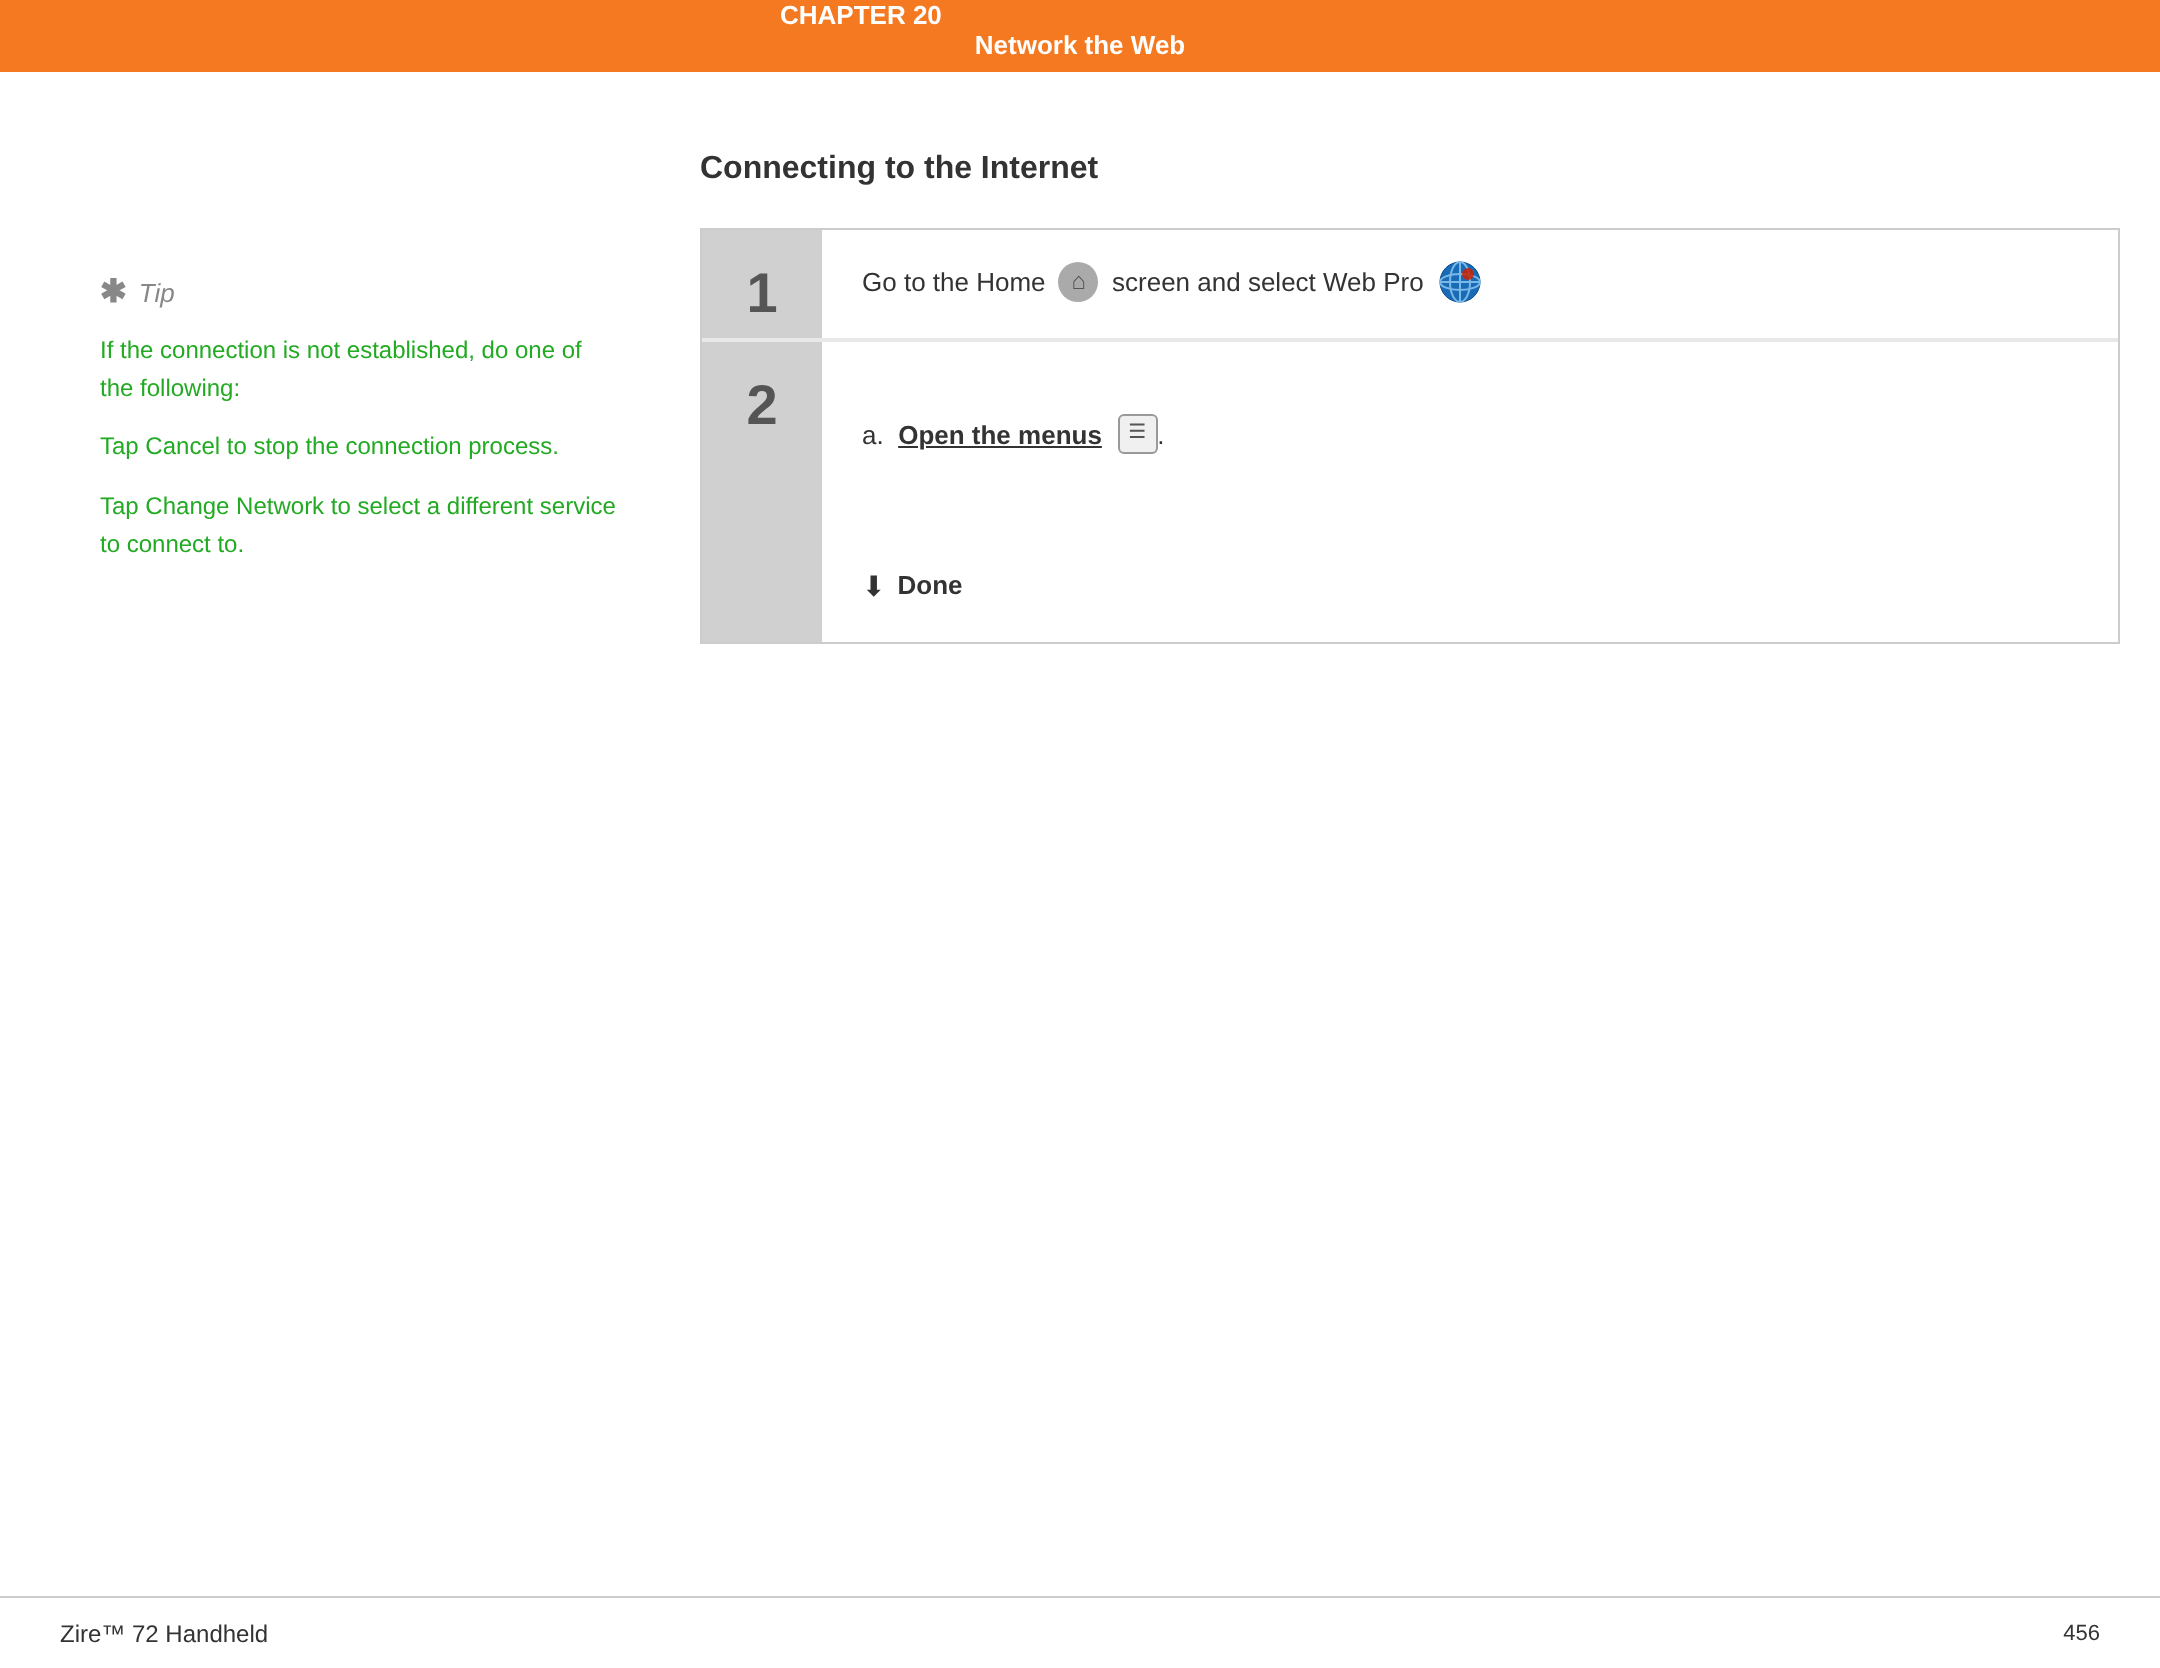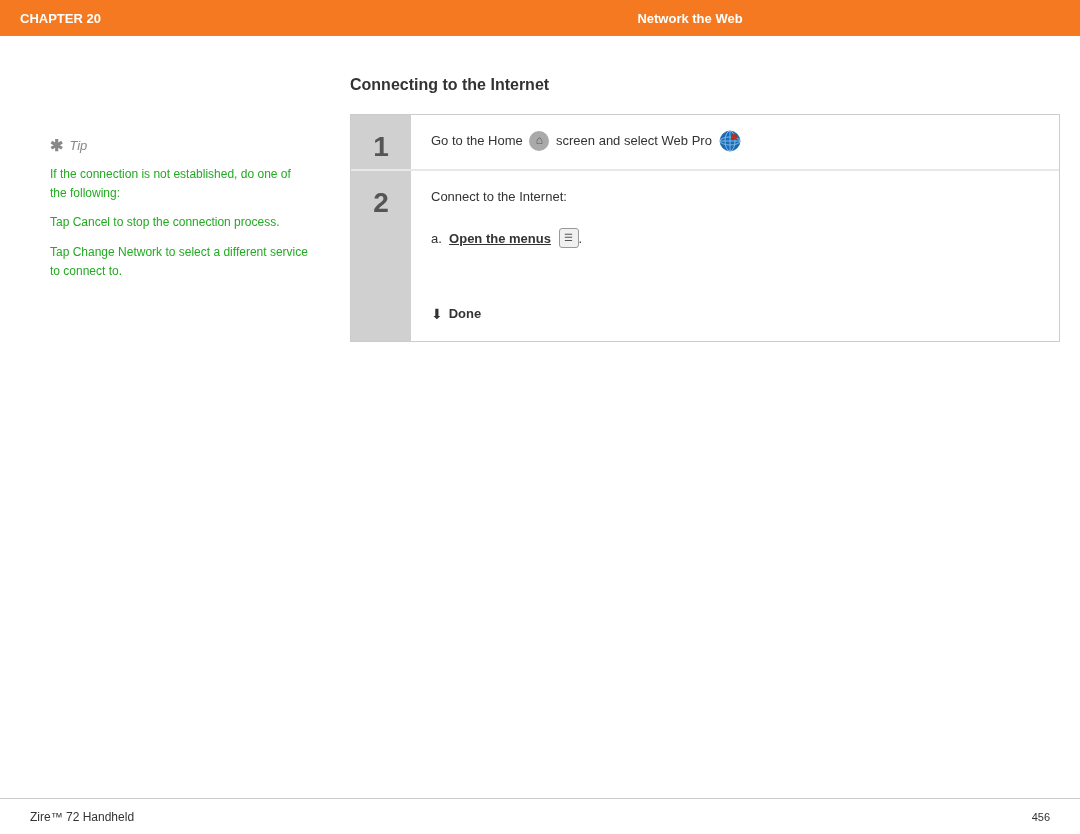--- a/index.html
+++ b/index.html
@@ -13,20 +13,21 @@
     }
 
     
     .header-bar {
       width: 100%;
       height: 36px;
       background: #f47920;
       display: flex;
       align-items: center;
       padding: 0 20px;
+      flex-direction: column;
     }
     .header-chapter {
       color: #ffffff;
       font-weight: bold;
       font-size: 13px;
       width: 300px;
     }
     .header-title {
       color: #ffffff;
       font-weight: bold;
@@ -274,21 +275,20 @@
             </svg>
           </span>
         </div>
       </div>
 
       <div class="step-row">
         <div class="step-number">
           <span>2</span>
         </div>
         <div class="step-content">
-          <p>Connect to the Internet:</p>
           <br>
           <p>
             a.&nbsp;&nbsp;<span class="open-menus-link">Open the menus</span>
             <span class="menu-icon"></span>.
           </p>
           <br>
           <br>
           <div class="done-row">
             <span class="done-arrow">⬇</span>
             <span class="done-text">Done</span>

